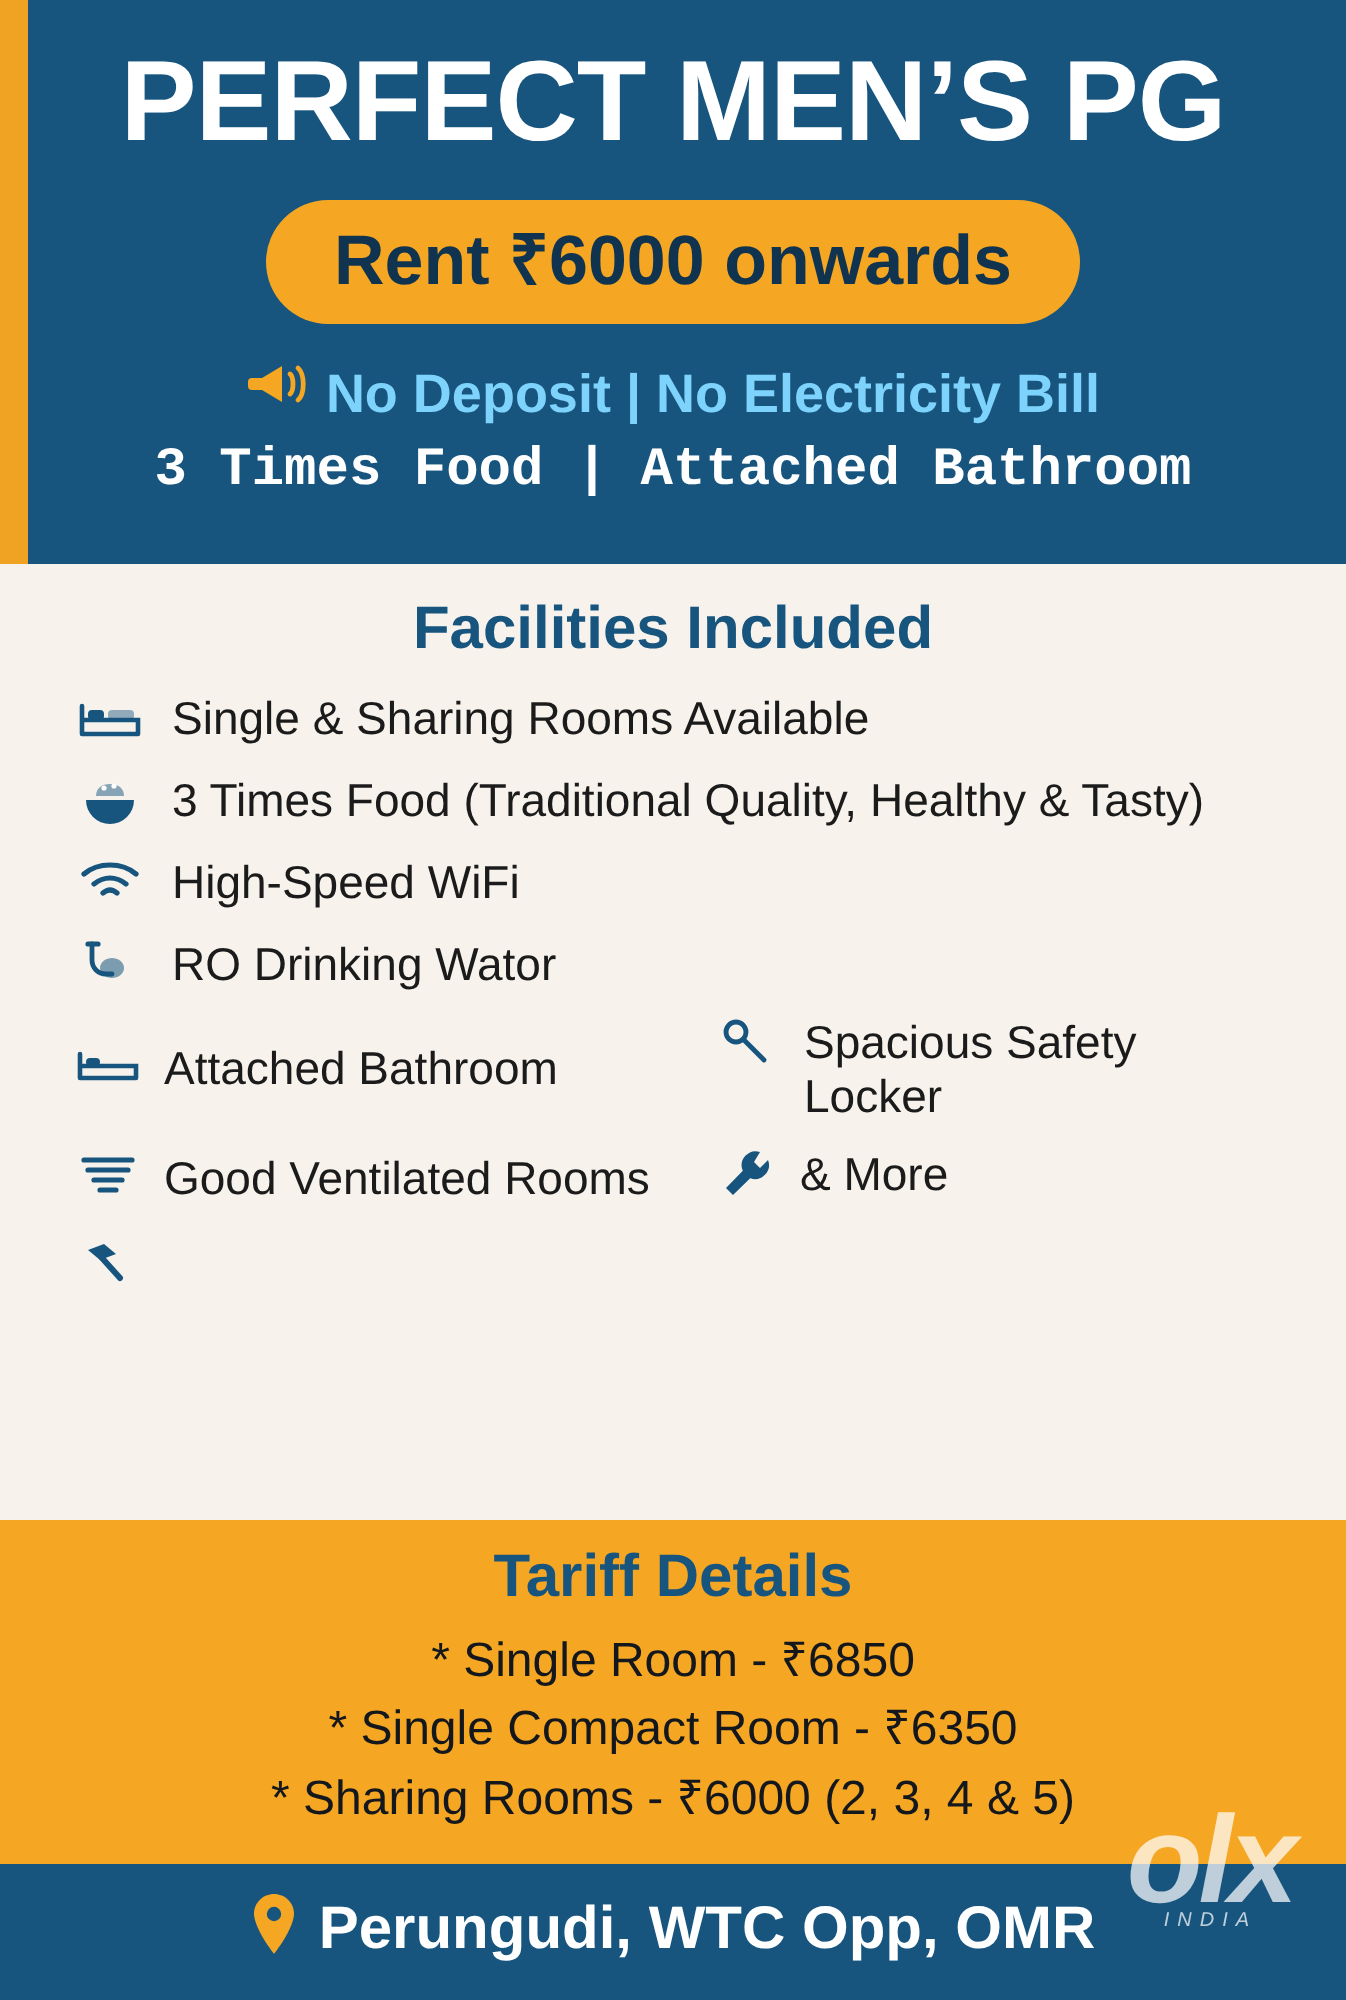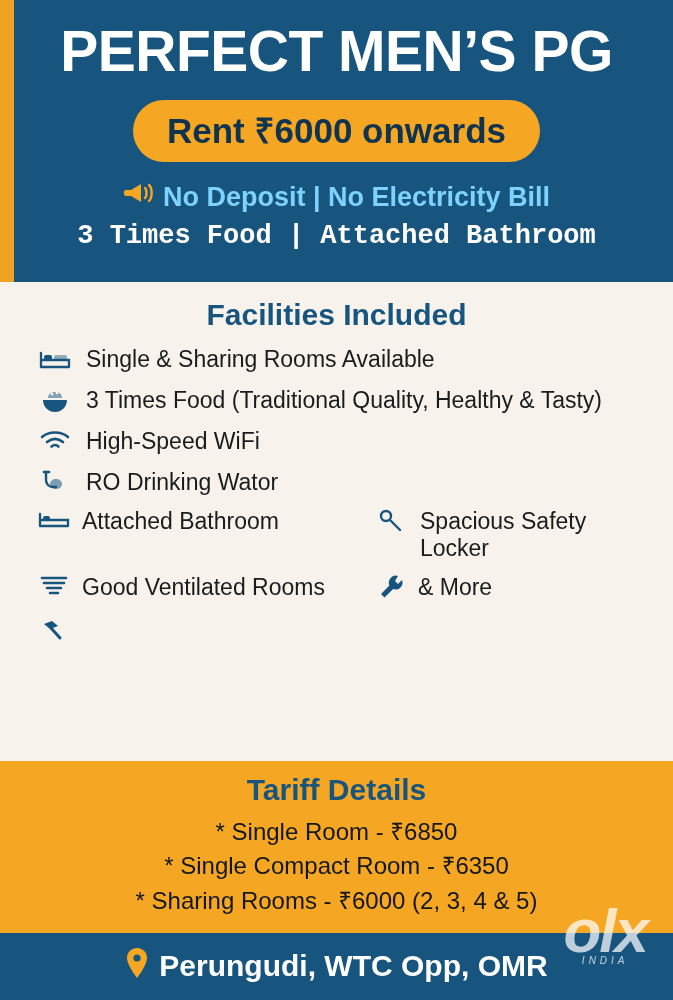--- a/index.html
+++ b/index.html
@@ -101,22 +101,22 @@
     align-items: center;
     justify-content: center;
   }
   .fac-row .txt {
     color: #1b1b1b;
     font-size: 23px;
     line-height: 1.2;
   }
   .fac-row-two {
     display: flex;
-    align-items: flex-start;
-    gap: 20px;
+    align-items: center;
+    gap: 2px;
     margin-bottom: 11px;
   }
   .fac-col { display: flex; align-items: flex-start; gap: 12px; }
   .fac-col.first { width: 320px; min-width: 320px; }
   .fac-col .txt { color: #1b1b1b; font-size: 23px; line-height: 1.2; }
 
   
   .tariff {
     background: #f5a623;
     padding: 12px 0 14px 0;

